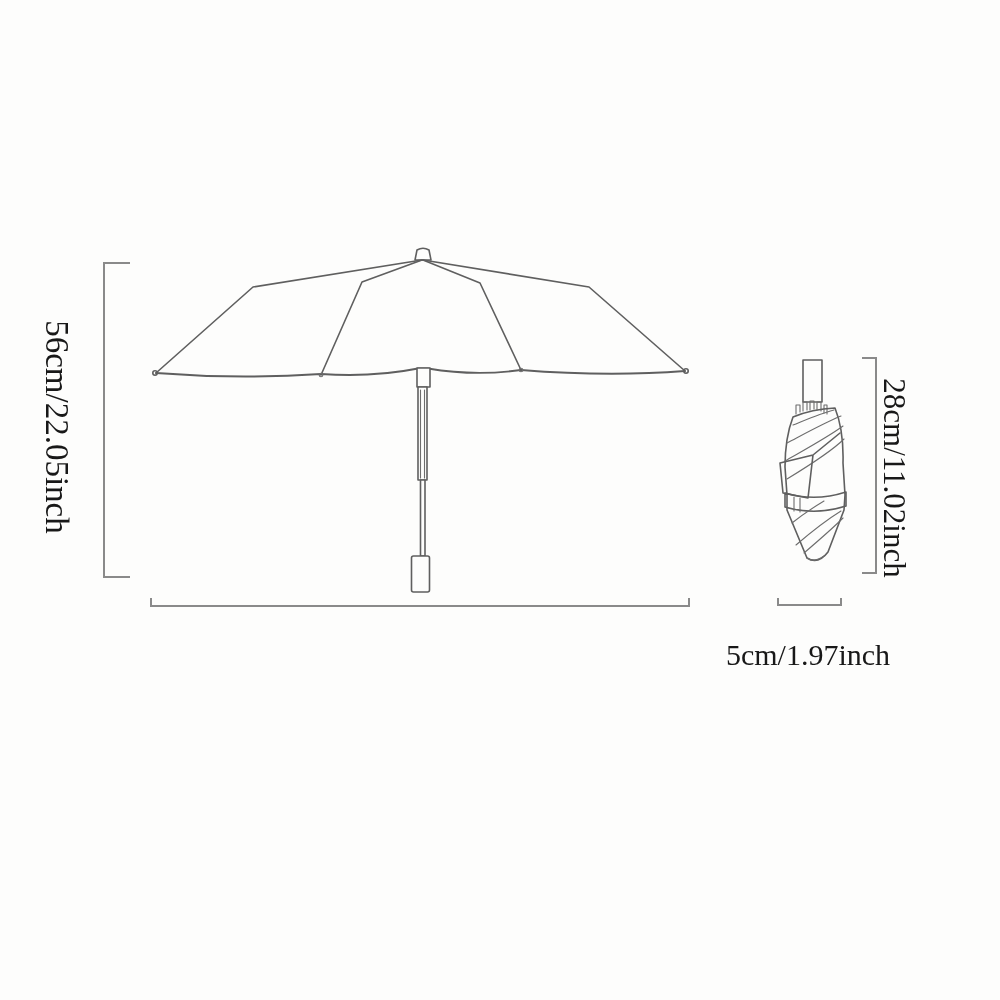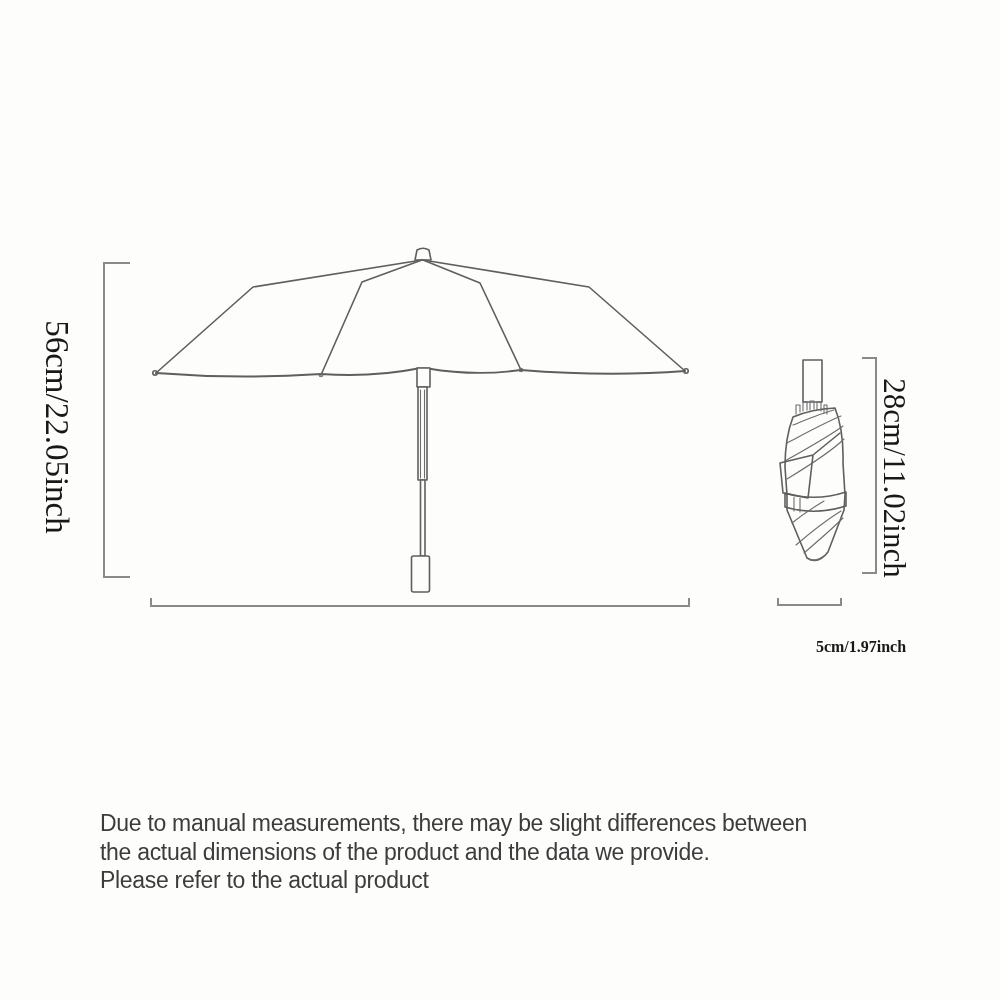--- a/index.html
+++ b/index.html
@@ -92,21 +92,16 @@
   <div class="bracket open-right" style="left:103px;top:262px;width:27px;height:316px;"></div>
   <div class="bracket open-up" style="left:150px;top:598px;width:540px;height:9px;"></div>
   <div class="bracket open-left" style="left:862px;top:357px;width:15px;height:217px;"></div>
   <div class="bracket open-up" style="left:777px;top:598px;width:65px;height:8px;"></div>
 
   <div class="dim-label dim-vert" style="left:-85px;top:407px;width:280px;height:40px;font-size:33px;">56cm/22.05inch</div>
 
 
   <div class="dim-label dim-vert" style="left:768px;top:459px;width:250px;height:38px;font-size:31px;">28cm/11.02inch</div>
 
-  <div class="dim-label" style="left:771px;top:638px;width:180px;font-size:16px;font-weight:bold;">5cm/1.97inch</div>
+  <div class="dim-label" style="left:718px;top:638px;width:180px;font-size:30px;">5cm/1.97inch</div>
 
-  <div class="disclaimer">
-    <div>Due to manual measurements, there may be slight differences between</div>
-    <div>the actual dimensions of the product and the data we provide.</div>
-    <div>Please refer to the actual product</div>
-  </div>
 
 </div>
 
 </body></html>

